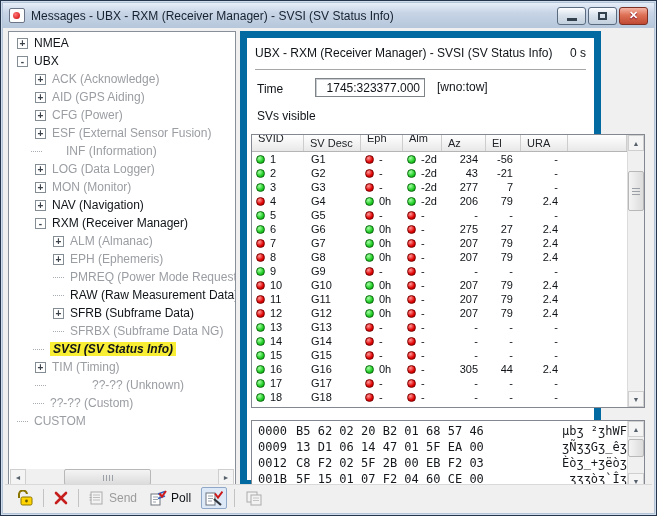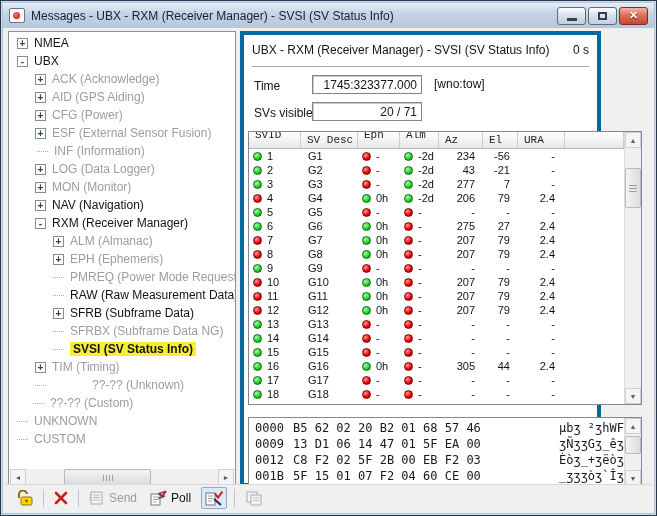--- a/index.html
+++ b/index.html
@@ -71,21 +71,21 @@
     display:flex; flex-direction:column; border-left:1px solid #dcdcdc; }
   .vscroll .track { position:relative; flex:1; }
   .vthumb { position:absolute; left:0; right:0; background:linear-gradient(90deg,#f4f4f4,#dcdcdc);
     border:1px solid #b8b8b8; border-radius:2px; }
   .grip-v { position:absolute; top:50%; left:50%; width:8px; margin-left:-4px; height:7px; margin-top:-3px;
     background:repeating-linear-gradient(#9aa0a6 0 1px,transparent 1px 3px); }
 
   
   .right-panel {
     position:absolute; left:237px; top:3px; width:361px; height:456px;
-    background:#fff; border:4px solid #0369a1;
+    background:#fff; border:7px solid #0369a1;
   }
   .panel-head { position:absolute; left:8px; right:8px; top:8px; display:flex; font-size:12px; color:#101418; }
   .panel-head .ptitle { flex:1; }
   .panel-sep { position:absolute; left:8px; right:8px; top:31px; height:2px;
     border-top:1px solid #a7a7a7; border-bottom:1px solid #fff; }
 
   .field-row { position:absolute; left:10px; height:18px; display:flex; align-items:center; font-size:12px; color:#101418; }
   .field-box {
     position:absolute; left:58px; width:110px; height:19px; top:-2px;
     background:#fff; border:1px solid #7f8489;
@@ -94,21 +94,21 @@
   }
   .field-unit { position:absolute; left:180px; top:0; }
 
   
   .svtable {
     position:absolute; left:4px; top:96px; width:394px; height:274px;
     border:1px solid #828790; background:#fff; overflow:hidden;
   }
   .thead { display:flex; height:17px; background:linear-gradient(#ffffff,#f1f1f1 60%,#e8e8e8);
     border-bottom:1px solid #b5b5b5; font-size:11px; color:#202428; margin-right:17px; }
-  .thead .hcell { border-right:1px solid #cdcdcd; padding:2px 4px 13px 6px; white-space:nowrap;font-family:Liberation Mono, monospace; }
+  .thead .hcell { border-right:1px solid #cdcdcd; padding:2px 4px 13px 6px; white-space:nowrap; }
   .thead .r { text-align:left; padding-right:5px; }
   .tbody { position:absolute; left:0; right:17px; top:17px; bottom:0; overflow:hidden; }
   .trow { display:flex; height:14px; align-items:center; font-size:11px; color:#101418; }
   .cell { white-space:nowrap; overflow:hidden; }
   .c-svid { width:52px; padding-left:4px; display:flex; align-items:center; }
   .c-desc { width:57px; padding-left:7px; }
   .c-eph  { width:42px; padding-left:4px; display:flex; align-items:center; }
   .c-alm  { width:39px; padding-left:4px; display:flex; align-items:center; }
   .c-az   { width:44px; text-align:right; padding-right:8px; }
   .c-el   { width:35px; text-align:right; padding-right:8px; }
@@ -184,21 +184,21 @@
             <span class="tlabel dim">AID (GPS Aiding)</span>
           </div>
           <div class="titem" style="padding-left: 26px;">
             <span class="tbox">+</span>
             <span class="tlabel dim">CFG (Power)</span>
           </div>
           <div class="titem" style="padding-left: 26px;">
             <span class="tbox">+</span>
             <span class="tlabel dim">ESF (External Sensor Fusion)</span>
           </div>
-          <div class="titem" style="padding-left: 28px;">
+          <div class="titem" style="padding-left: 22px; gap: 18px;">
             <span class="tstub"></span>
             <span class="tlabel dim">INF (Information)</span>
           </div>
           <div class="titem" style="padding-left: 26px;">
             <span class="tbox">+</span>
             <span class="tlabel dim">LOG (Data Logger)</span>
           </div>
           <div class="titem" style="padding-left: 26px;">
             <span class="tbox">+</span>
             <span class="tlabel dim">MON (Monitor)</span>
@@ -228,39 +228,35 @@
             <span class="tlabel">RAW (Raw Measurement Data)</span>
           </div>
           <div class="titem" style="padding-left: 44px;">
             <span class="tbox">+</span>
             <span class="tlabel">SFRB (Subframe Data)</span>
           </div>
           <div class="titem" style="padding-left: 44px;">
             <span class="tstub"></span>
             <span class="tlabel dim">SFRBX (Subframe Data NG)</span>
           </div>
-          <div class="titem" style="padding-left: 44px;">
+          <div class="titem" style="padding-left: 24px; font-style: italic;">
             <span class="tstub"></span>
             <span class="tlabel hl">SVSI (SV Status Info)</span>
           </div>
           <div class="titem" style="padding-left: 26px;">
             <span class="tbox">+</span>
             <span class="tlabel dim">TIM (Timing)</span>
           </div>
           <div class="titem" style="padding-left: 26px; gap: 40px;">
             <span class="tstub"></span>
             <span class="tlabel dim">??-?? (Unknown)</span>
           </div>
           <div class="titem" style="padding-left: 24px;">
             <span class="tstub"></span>
             <span class="tlabel dim">??-?? (Custom)</span>
-          </div>
-          <div class="titem" style="padding-left: 8px;">
-            <span class="tstub"></span>
-            <span class="tlabel dim">UNKNOWN</span>
           </div>
           <div class="titem" style="padding-left: 8px;">
             <span class="tstub"></span>
             <span class="tlabel dim">CUSTOM</span>
           </div>
         </div>
       <div class="hscroll">
         <div class="sb-btn">
             <span>◄</span>
           </div>
@@ -282,21 +278,20 @@
       </div>
       <div class="panel-sep"></div>
 
       <div class="field-row" style="top:42px; width:396px;">
         <span>Time</span>
         <div class="field-box">1745:323377.000</div>
         <span class="field-unit">[wno:tow]</span>
       </div>
       <div class="field-row" style="top:69px; width:396px;">
         <span>SVs visible</span>
-        <div class="field-box">20 / 71</div>
       </div>
 
       <div class="svtable">
         <div class="thead">
             <div class="hcell c-svid">SVID</div>
             <div class="hcell c-desc">SV Desc</div>
             <div class="hcell c-eph">Eph</div>
             <div class="hcell c-alm">Alm</div>
             <div class="hcell c-az r">Az</div>
             <div class="hcell c-el r">El</div>

